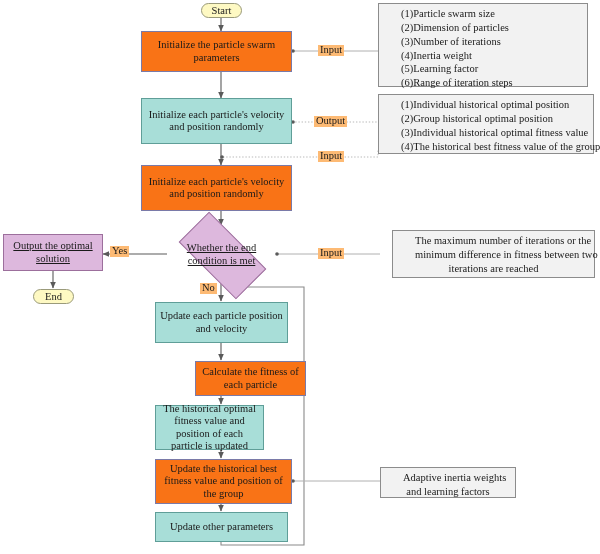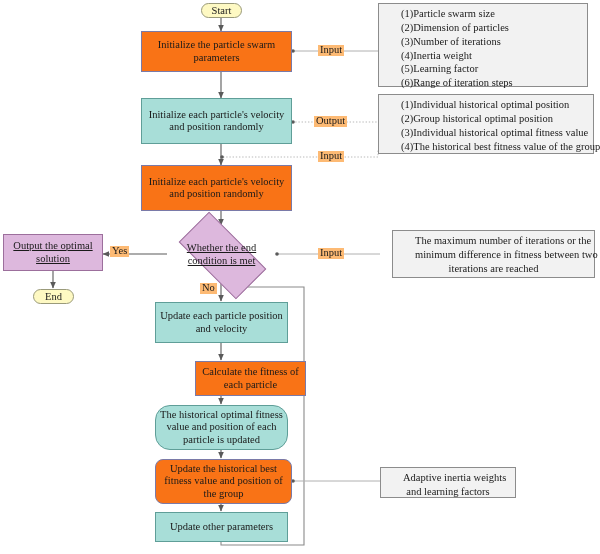--- a/index.html
+++ b/index.html
@@ -138,25 +138,25 @@
   </div>
 
   <div class="node fill-teal" style="left:155px;top:302px;width:133px;height:41px;">
     <span>Update each particle position and velocity</span>
   </div>
 
   <div class="node fill-purple" style="left:155px;top:361px;width:111px;height:35px;margin-left:40px;">
     <span>Calculate the fitness of each particle</span>
   </div>
 
-  <div class="node fill-teal" style="left:155px;top:405px;width:133px;height:45px;border-radius:15px;">
+  <div class="node fill-teal" style="left:155px;top:405px;width:109px;height:45px;">
     <span>The historical optimal fitness value and position of each particle is updated</span>
   </div>
 
-  <div class="node fill-purple" style="left:155px;top:459px;width:137px;height:45px;border-radius:8px;">
+  <div class="node fill-purple" style="left:155px;top:459px;width:137px;height:45px;">
     <span>Update the historical best fitness value and position of the group</span>
   </div>
 
   <div class="node fill-teal" style="left:155px;top:512px;width:133px;height:30px;">
     <span>Update other parameters</span>
   </div>
 
   <div class="diamond" style="left:182px;top:234px;width:79px;height:41px;text-decoration:underline;">
     <div class="dshape"></div>
     <div class="dtext">Whether the end condition is met</div>

